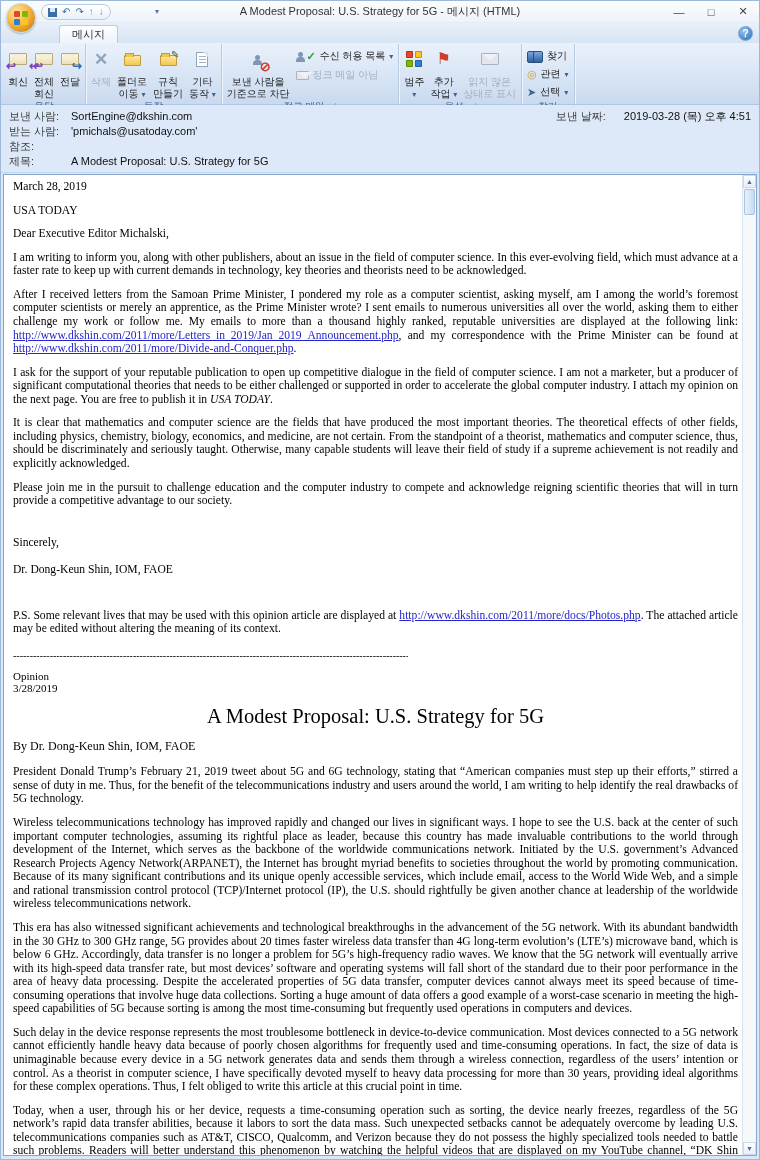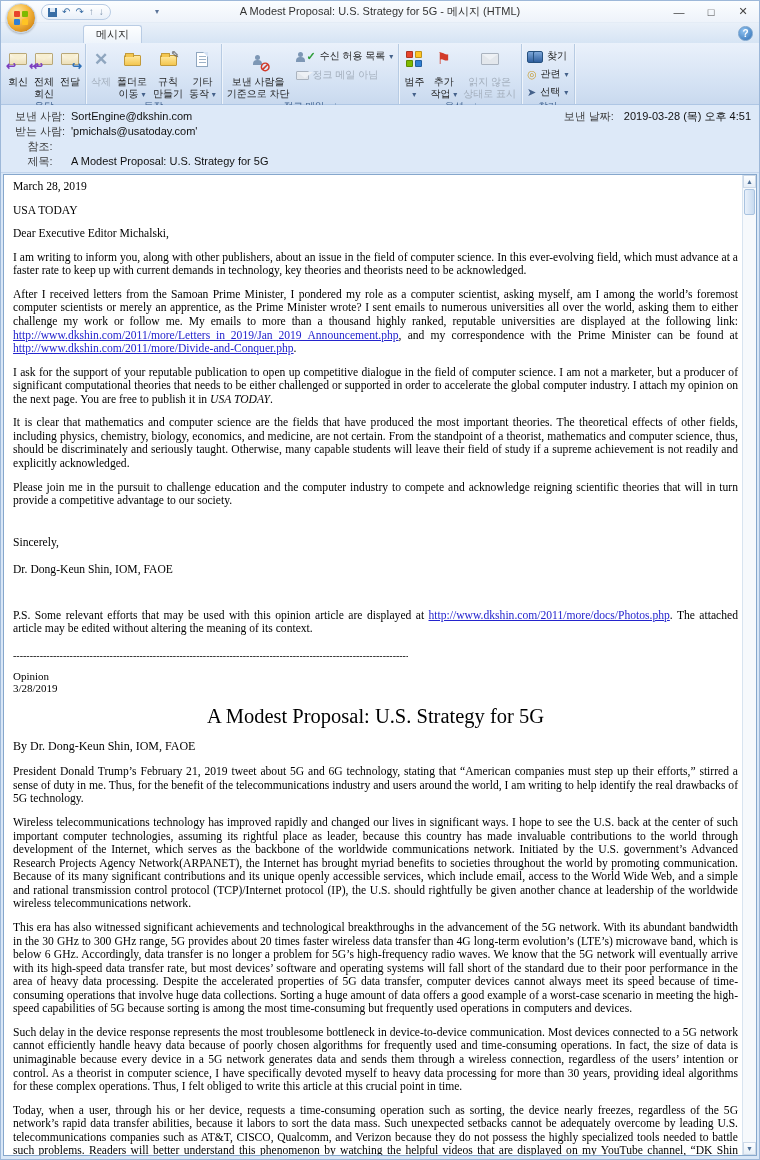--- a/index.html
+++ b/index.html
@@ -18,21 +18,21 @@
   .orb-grid i:nth-child(1){background:#e8442c;} .orb-grid i:nth-child(2){background:#7fba00;}
   .orb-grid i:nth-child(3){background:#2f7fd4;} .orb-grid i:nth-child(4){background:#ffc423;}
   .qat { position:absolute; left:40px; top:3px; height:16px; background:linear-gradient(#ffffff,#e9f0f9); border:1px solid #b9cce4; border-radius:8px; display:flex; align-items:center; padding:0 6px; gap:5px; z-index:6; }
   .qat-ic { font-size:10px; line-height:1; color:#3a6ea5; }
   .qat-ic.grey { color:#7d92ab; }
   .save-ic { width:9px; height:9px; background:#3a6ea5; position:relative; }
   .save-ic::after { content:""; position:absolute; left:2px; top:0; width:5px; height:4px; background:#dce8f5; }
   .qat-sep { font-size:8px; color:#5a7398; margin-left:2px; }
 
   
-  .tabrow { height:20px; background:linear-gradient(#e9f0f9,#d6e4f4); display:flex; align-items:flex-end; padding-left:82px; position:relative; flex:0 0 auto; }
+  .tabrow { height:20px; background:linear-gradient(#e9f0f9,#d6e4f4); display:flex; align-items:flex-end; padding-left:58px; position:relative; flex:0 0 auto; }
   .tab { height:18px; padding:0 12px; background:linear-gradient(#fdfeff,#eef4fb); border:1px solid #b9cce4; border-bottom:none; border-radius:3px 3px 0 0; font-size:11px; color:#333; display:flex; align-items:center; }
   .help-btn { position:absolute; right:6px; bottom:2px; width:15px; height:15px; border-radius:50%; background:radial-gradient(circle at 35% 30%, #8fc2f0, #2f6fb5); color:#fff; font-size:10px; font-weight:bold; display:flex; align-items:center; justify-content:center; border:1px solid #7aa3cc; }
 
   
   .ribbon { height:62px; background:linear-gradient(#eaf1fb,#d3e1f3 70%,#c9d9ee); border-bottom:1px solid #aec6e4; display:flex; padding:1px 2px 0 2px; flex:0 0 auto; }
   .rgroup { display:flex; flex-direction:column; border-right:1px solid #b7cbe3; box-shadow:1px 0 0 #eef4fb; padding:1px 2px 0 2px; }
   .rbody { flex:1; display:flex; align-items:flex-start; }
   .rlabel { height:13px; font-size:9.5px; color:#3e618f; text-align:center; display:flex; align-items:center; justify-content:center; gap:4px; padding-bottom:1px; }
   .launcher { width:8px; height:8px; border:1px solid #8aa6c8; border-top:none; border-left:none; position:relative; opacity:.8; }
   .launcher::after { content:""; position:absolute; right:0; bottom:0; width:3px; height:3px; background:#8aa6c8; }
@@ -73,24 +73,24 @@
   .flag-ic { font-size:16px; color:#d23b2a; line-height:1; }
   .binoc { width:16px; height:10px; position:relative; }
   .binoc::before, .binoc::after { content:""; position:absolute; top:0; width:8px; height:10px; background:linear-gradient(#7da7d9,#2f5f9e); border:1px solid #26517f; border-radius:2px; }
   .binoc::before { left:0; } .binoc::after { right:0; }
   .mini { font-size:11px; line-height:1; }
   .cursor-ic { color:#44618a; font-size:11px; }
 
   
   .msgheader { background:#dde9f8; padding:5px 8px 4px 8px; font-size:11px; position:relative; flex:0 0 auto; border-bottom:1px solid #c3d5ec; }
   .hrow { display:flex; margin-bottom:2px; line-height:13px; }
-  .hlabel { width:62px; color:#3c3c3c; flex:0 0 auto;text-align:center; }
+  .hlabel { width:62px; color:#3c3c3c; flex:0 0 auto; }
   .hval { color:#111; }
   .sentdate { position:absolute; right:8px; top:5px; }
-  .sentdate .hlabel { width:auto; margin-right:10px; }
+  .sentdate .hlabel { width:auto; margin-right:18px; }
 
   
   .bodywrap { flex:1; padding:1px 2px 3px 2px; min-height:0; }
   .mailbody { height:100%; background:#fff; border:1px solid #86a7cc; position:relative; overflow:hidden; }
   .bodyscroll { position:absolute; left:0; top:0; right:14px; bottom:0; overflow:hidden; padding:5px 4px 4px 9px; font-family:"Liberation Serif", serif; font-size:11.6px; line-height:1.17; color:#000; }
   .bodyscroll p { margin:0 0 10px 0; text-align:justify; }
   .bodyscroll p.nojust { text-align:left; }
   .tight { margin-bottom:0 !important; }
   a.blink { color:#2424cd; text-decoration:underline; }
   .em { font-style:italic; }
@@ -332,21 +332,21 @@
         <p class="nojust">March 28, 2019</p>
         <p class="nojust">USA TODAY</p>
         <p class="nojust">Dear Executive Editor Michalski,</p>
         <p>I am writing to inform you, along with other publishers, about an issue in the field of computer science. In this ever-evolving field, which must advance at a faster rate to keep up with current demands in technology, key theories and theorists need to be acknowledged.</p>
         <p><span>After I received letters from the Samoan Prime Minister, I pondered my role as a computer scientist, asking myself, am I among the world’s foremost computer scientists or merely an apprentice, as the Prime Minister wrote? I sent emails to numerous universities all over the world, asking them to either challenge my work or follow me. My emails to more than a thousand highly ranked, reputable universities are displayed at the following link: </span><a class="blink" href="#">http://www.dkshin.com/2011/more/Letters_in_2019/Jan_2019_Announcement.php</a><span>, and my correspondence with the Prime Minister can be found at </span><a class="blink" href="#">http://www.dkshin.com/2011/more/Divide-and-Conquer.php</a><span>.</span></p>
         <p><span>I ask for the support of your reputable publication to open up competitive dialogue in the field of computer science. I am not a marketer, but a producer of significant computational theories that needs to be either challenged or supported in order to accelerate the global computer industry. I attach my opinion on the next page. You are free to publish it in </span><span class="em">USA TODAY</span><span>.</span></p>
         <p>It is clear that mathematics and computer science are the fields that have produced the most important theories. The theoretical effects of other fields, including physics, chemistry, biology, economics, and medicine, are not certain. From the standpoint of a theorist, mathematics and computer science, thus, should be discriminately and seriously taught. Otherwise, many capable students will leave their field of study if a supreme achievement is not readily and explicitly acknowledged.</p>
         <p>Please join me in the pursuit to challenge education and the computer industry to compete and acknowledge reigning scientific theories that will in turn provide a competitive advantage to our society.</p>
         <p class="nojust" style="margin-top:28px;">Sincerely,</p>
         <p class="nojust" style="margin-top:14px;">Dr. Dong-Keun Shin, IOM, FAOE</p>
-        <p style="margin-top:32px;"><span>P.S. Some relevant efforts that may be used with this opinion article are displayed at </span><a class="blink" href="#">http://www.dkshin.com/2011/more/docs/Photos.php</a><span>. The attached article may be edited without altering the meaning of its context.</span></p>
+        <p style="margin-top:32px;"><span>P.S. Some relevant lives that may be used with this opinion article are displayed at </span><a class="blink" href="#">http://www.dkshin.com/2011/more/docs/Photos.php</a><span>. The attached article may be edited without altering the meaning of its context.</span></p>
 
         <div class="divider">--------------------------------------------------------------------------------------------------------------------------------------------------------------------------------</div>
 
         <p class="nojust kicker tight">Opinion</p>
         <p class="nojust kicker">3/28/2019</p>
         <div class="art-title">A Modest Proposal: U.S. Strategy for 5G</div>
         <div class="art-byline">By Dr. Dong-Keun Shin, IOM, FAOE</div>
         <p>President Donald Trump’s February 21, 2019 tweet about 5G and 6G technology, stating that “American companies must step up their efforts,” stirred a sense of duty in me. Thus, for the benefit of the telecommunications industry and users around the world, I am writing to help identify the real drawbacks of 5G technology.</p>
         <p>Wireless telecommunications technology has improved rapidly and changed our lives in significant ways. I hope to see the U.S. back at the center of such important computer technologies, assuming its rightful place as leader, because this country has made invaluable contributions to the world through development of the Internet, which serves as the backbone of the worldwide communications network. Initiated by the U.S. government’s Advanced Research Projects Agency Network(ARPANET), the Internet has brought myriad benefits to societies throughout the world by promoting communication. Because of its many significant contributions and its unique openly accessible services, which include email, access to the World Wide Web, and a simple and rational transmission control protocol (TCP)/Internet protocol (IP), the U.S. should rightfully be given another chance at leadership of the worldwide wireless telecommunications network.</p>
         <p>This era has also witnessed significant achievements and technological breakthroughs in the advancement of the 5G network. With its abundant bandwidth in the 30 GHz to 300 GHz range, 5G provides about 20 times faster wireless data transfer than 4G long-term evolution’s (LTE’s) microwave band, which is below 6 GHz. Accordingly, data transfer is no longer a problem for 5G’s high-frequency radio waves. We know that the 5G network will eventually arrive with its high-speed data transfer rate, but most devices’ software and operating systems will fall short of the standard due to their poor performance in the area of heavy data processing. Despite the accelerated properties of 5G data transfer, computer devices cannot always meet its speed because of time-consuming operations that involve huge data collections. Sorting a huge amount of data offers a good example of a worst-case scenario in meeting the high-speed capabilities of 5G because sorting is among the most time-consuming but frequently used operations in computers and devices.</p>

